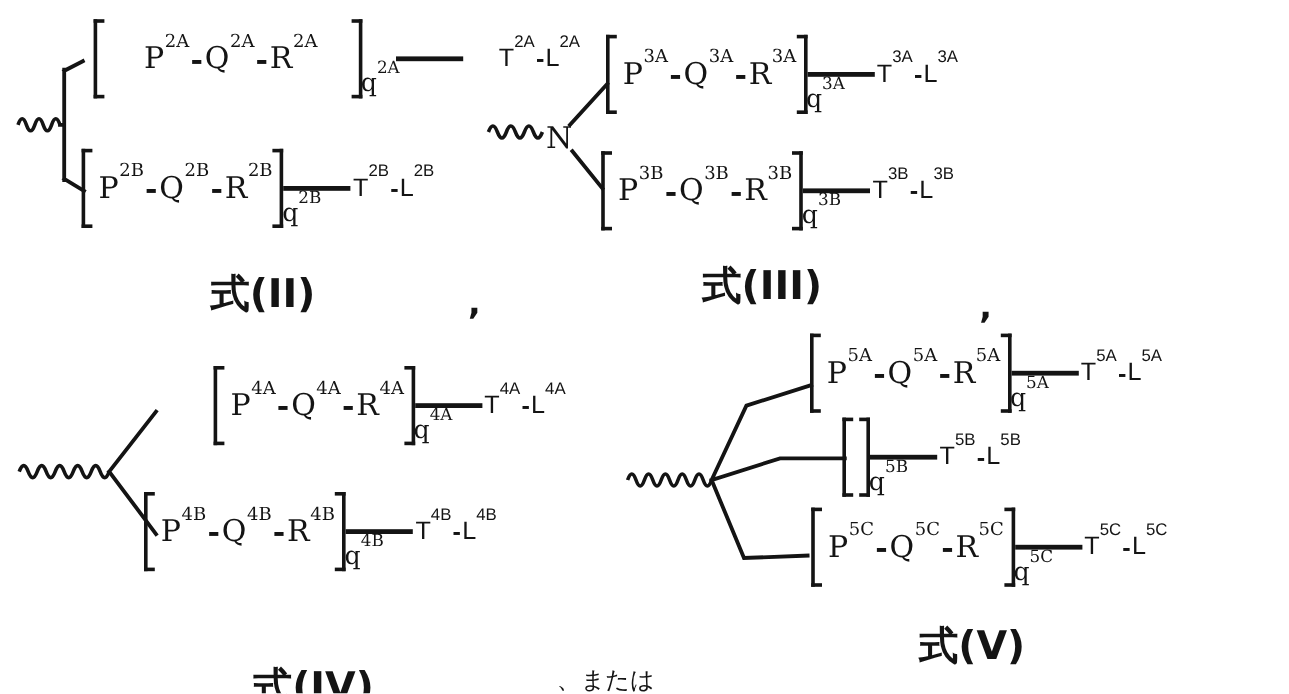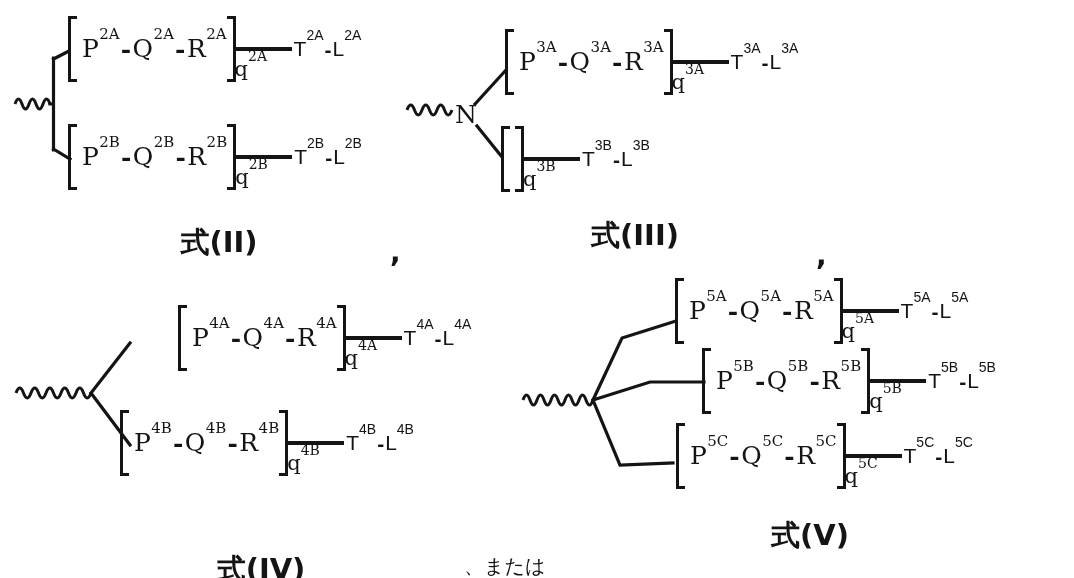--- a/index.html
+++ b/index.html
@@ -16,38 +16,38 @@
   .rwrap{position:relative;flex:none;display:flex;align-items:center;height:66px;}
   .rep{position:absolute;left:8px;top:42px;font-size:21px;font-family:"DejaVu Serif",serif;}
   .rep sup{font-size:14px;top:-7px;}
   .chain{font-size:25px;letter-spacing:.5px;font-family:"DejaVu Serif",serif;}
   sup{font-size:15px;position:relative;top:-9px;line-height:0;letter-spacing:0;}
   .dsh{display:inline-block;margin:0 1px;font-weight:bold;transform:translateY(1px);}
   .hline{height:3.5px;background:#141414;width:56px;flex:none;}
   .term{font-size:21px;font-family:"Liberation Sans",sans-serif;margin-left:2px;}
   .term sup{font-size:14px;top:-8px;}
   .atom{position:absolute;font-size:25px;font-family:"DejaVu Serif",serif;}
-  .flabel{position:absolute;font-size:29px;font-weight:bold;text-align:center;
+  .flabel{position:absolute;font-size:33px;font-weight:bold;text-align:center;
           font-family:"DejaVu Sans","Liberation Sans",sans-serif;}
   .sep{position:absolute;font-size:28px;font-weight:bold;
        font-family:"DejaVu Sans","Liberation Sans",sans-serif;}
   .sep-or{position:absolute;font-size:20px;font-family:"DejaVu Sans","Liberation Sans",sans-serif;}
 </style>
 </head>
 <body>
 
 <div class="page">
 
   <div class="formula" style="left:10px;top:8px;width:400px;height:260px;">
     <svg class="bonds" width="400" height="260" viewBox="0 0 400 260">
       <path class="sq" d="M5 96 q3.5 -10 7 0 t7 0 t7 0 t7 0 t7 0"></path>
       <path class="ln" d="M40 96 L43.5 96 M43.5 50 L43.5 142 M43.5 51 L59 43 M43.5 141 L60 151"></path>
     </svg>
 
-    <div class="chainrow" style="left:58px;top:8px;">
+    <div class="chainrow" style="left:68px;top:8px;gap:28px;">
       <span class="br lbr"></span>
       <span class="chain"><span>P</span><sup>2A</sup><span class="dsh">-</span><span>Q</span><sup>2A</sup><span class="dsh">-</span><span>R</span><sup>2A</sup></span>
       <span class="rwrap">
         <span class="br rbr"></span>
         <span class="rep"><span>q</span><sup>2A</sup></span>
       </span>
       <span class="hline"></span>
       <span class="term"><span>T</span><sup>2A</sup><span class="dsh">-</span><span>L</span><sup>2A</sup></span>
     </div>
 
@@ -78,20 +78,21 @@
       <span class="rwrap">
         <span class="br rbr"></span>
         <span class="rep"><span>q</span><sup>3A</sup></span>
       </span>
       <span class="hline"></span>
       <span class="term"><span>T</span><sup>3A</sup><span class="dsh">-</span><span>L</span><sup>3A</sup></span>
     </div>
 
     <div class="chainrow" style="left:96px;top:108px;">
       <span class="br lbr"></span>
+      <span class="chain"><span>P</span><sup>3B</sup><span class="dsh">-</span><span>Q</span><sup>3B</sup><span class="dsh">-</span><span>R</span><sup>3B</sup></span>
       <span class="rwrap">
         <span class="br rbr"></span>
         <span class="rep"><span>q</span><sup>3B</sup></span>
       </span>
       <span class="hline"></span>
       <span class="term"><span>T</span><sup>3B</sup><span class="dsh">-</span><span>L</span><sup>3B</sup></span>
     </div>
 
     <div class="flabel" style="left:160px;top:198px;width:140px;">式(III)</div>
   </div>
@@ -139,21 +140,20 @@
       <span class="rwrap">
         <span class="br rbr"></span>
         <span class="rep"><span>q</span><sup>5A</sup></span>
       </span>
       <span class="hline"></span>
       <span class="term"><span>T</span><sup>5A</sup><span class="dsh">-</span><span>L</span><sup>5A</sup></span>
     </div>
 
     <div class="chainrow" style="left:182px;top:80px;">
       <span class="br lbr"></span>
-      <span class="chain"><span>P</span><sup>5B</sup><span class="dsh">-</span><span>Q</span><sup>5B</sup><span class="dsh">-</span><span>R</span><sup>5B</sup></span>
       <span class="rwrap">
         <span class="br rbr"></span>
         <span class="rep"><span>q</span><sup>5B</sup></span>
       </span>
       <span class="hline"></span>
       <span class="term"><span>T</span><sup>5B</sup><span class="dsh">-</span><span>L</span><sup>5B</sup></span>
     </div>
 
     <div class="chainrow" style="left:156px;top:155px;">
       <span class="br lbr"></span>

